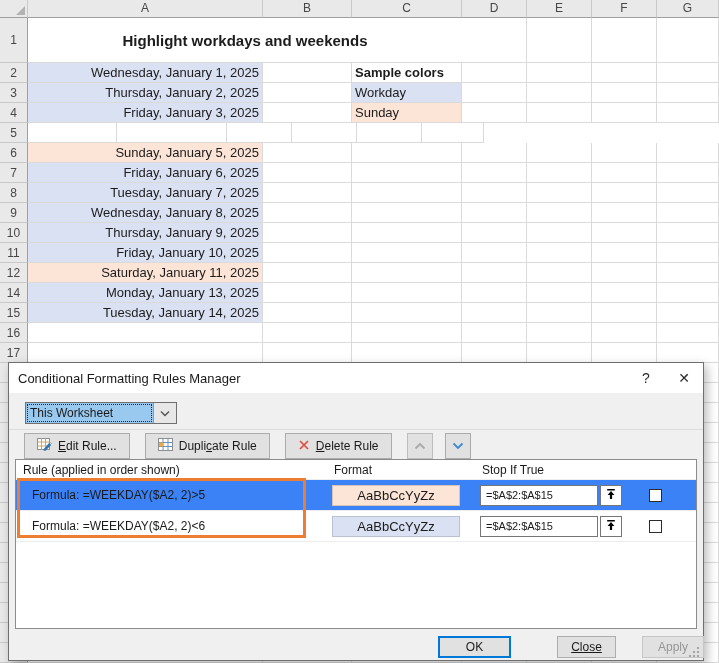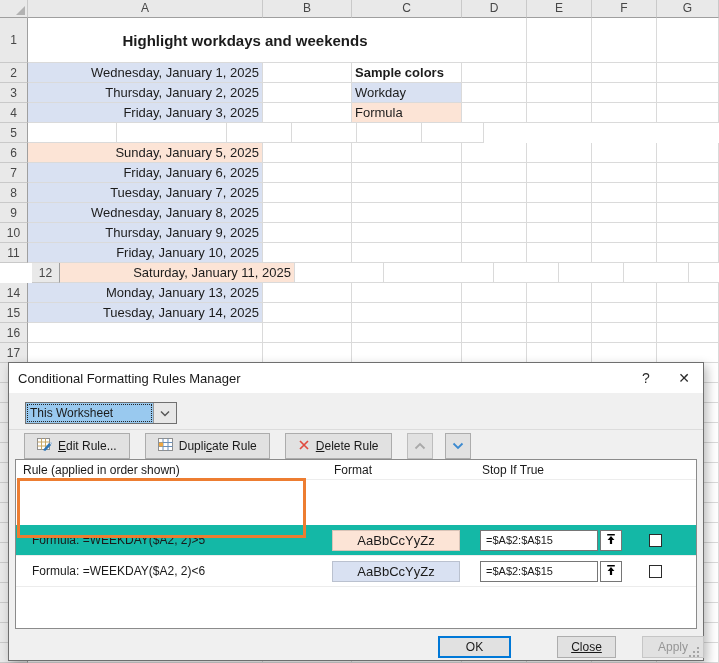--- a/index.html
+++ b/index.html
@@ -50,21 +50,21 @@
   .tbtn.disabled{border-color:#bdbdbd;}
   .ak{text-decoration:underline;}
   .listbox{position:absolute;left:6px;top:96px;width:682px;height:170px;box-sizing:border-box;
        background:#fff;border:1px solid #8b8b8b;overflow:hidden;}
   .list-header{display:flex;height:19px;align-items:center;border-bottom:1px solid #ededed;}
   .h-rule{width:316px;padding-left:7px;box-sizing:border-box;}
   .h-format{width:148px;padding-left:2px;box-sizing:border-box;}
   .h-applies{width:150px;padding-left:2px;box-sizing:border-box;}
   .h-stop{flex:1;padding-left:2px;box-sizing:border-box;}
   .rule-row{display:flex;height:30px;align-items:center;border-bottom:1px solid #ececec;}
-  .rule-row.selected{background:#14b8a6;margin-top:45px;}
+  .rule-row.selected{background:#3b82f6;}
   .rr-rule{width:316px;padding-left:16px;box-sizing:border-box;overflow:hidden;white-space:nowrap;}
   .rr-format{width:148px;flex:none;}
   .swatch{width:128px;height:21px;border:1px solid rgba(0,0,0,.14);box-sizing:border-box;
        display:flex;align-items:center;justify-content:center;font-size:13px;background:#fff;}
   .rr-applies{width:150px;flex:none;display:flex;align-items:center;}
   .range-input{width:118px;height:21px;box-sizing:border-box;border:1px solid #767676;background:#fff;
        font-size:11px;display:flex;align-items:center;padding-left:5px;overflow:hidden;white-space:nowrap;}
   .range-btn{width:22px;height:21px;box-sizing:border-box;border:1px solid #767676;background:#fff;
        margin-left:2px;display:flex;align-items:center;justify-content:center;}
   .rr-stop{flex:1;display:flex;align-items:center;}
@@ -122,21 +122,21 @@
         <div class="cell ctext" style="width: 110px; height: 20px; background: rgb(217, 225, 242);">Workday</div>
         <div class="cell" style="width: 65px; height: 20px;"></div>
         <div class="cell" style="width: 65px; height: 20px;"></div>
         <div class="cell" style="width: 65px; height: 20px;"></div>
         <div class="cell" style="width: 62px; height: 20px;"></div>
       </div>
       <div class="shrow" style="height: 20px;">
         <div class="rowhdr">4</div>
         <div class="cell date" style="width: 235px; height: 20px; background: rgb(217, 225, 242);">Friday, January 3, 2025</div>
         <div class="cell" style="width: 89px; height: 20px;"></div>
-        <div class="cell ctext" style="width: 110px; height: 20px; background: rgb(252, 228, 214);">Formula</div>
+        <div class="cell ctext" style="width: 110px; height: 20px; background: rgb(252, 228, 214);">Sunday</div>
         <div class="cell" style="width: 65px; height: 20px;"></div>
         <div class="cell" style="width: 65px; height: 20px;"></div>
         <div class="cell" style="width: 65px; height: 20px;"></div>
         <div class="cell" style="width: 62px; height: 20px;"></div>
       </div>
       <div class="shrow" style="height: 20px;">
         <div class="rowhdr">5</div>
         <div class="cell" style="width: 89px; height: 20px;"></div>
         <div class="cell ctext" style="width: 110px; height: 20px;"></div>
         <div class="cell" style="width: 65px; height: 20px;"></div>
@@ -197,21 +197,21 @@
       <div class="shrow" style="height: 20px;">
         <div class="rowhdr">11</div>
         <div class="cell date" style="width: 235px; height: 20px; background: rgb(217, 225, 242);">Friday, January 10, 2025</div>
         <div class="cell" style="width: 89px; height: 20px;"></div>
         <div class="cell ctext" style="width: 110px; height: 20px;"></div>
         <div class="cell" style="width: 65px; height: 20px;"></div>
         <div class="cell" style="width: 65px; height: 20px;"></div>
         <div class="cell" style="width: 65px; height: 20px;"></div>
         <div class="cell" style="width: 62px; height: 20px;"></div>
       </div>
-      <div class="shrow" style="height: 20px; padding-left: 32px;">
+      <div class="shrow" style="height: 20px;">
         <div class="rowhdr">12</div>
         <div class="cell date" style="width: 235px; height: 20px; background: rgb(252, 228, 214);">Saturday, January 11, 2025</div>
         <div class="cell" style="width: 89px; height: 20px;"></div>
         <div class="cell ctext" style="width: 110px; height: 20px;"></div>
         <div class="cell" style="width: 65px; height: 20px;"></div>
         <div class="cell" style="width: 65px; height: 20px;"></div>
         <div class="cell" style="width: 65px; height: 20px;"></div>
         <div class="cell" style="width: 62px; height: 20px;"></div>
       </div>
       <div class="shrow" style="height: 20px;">

